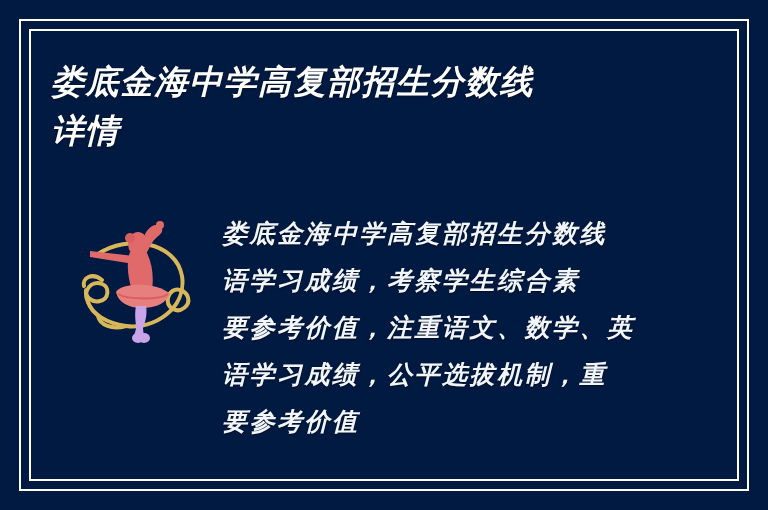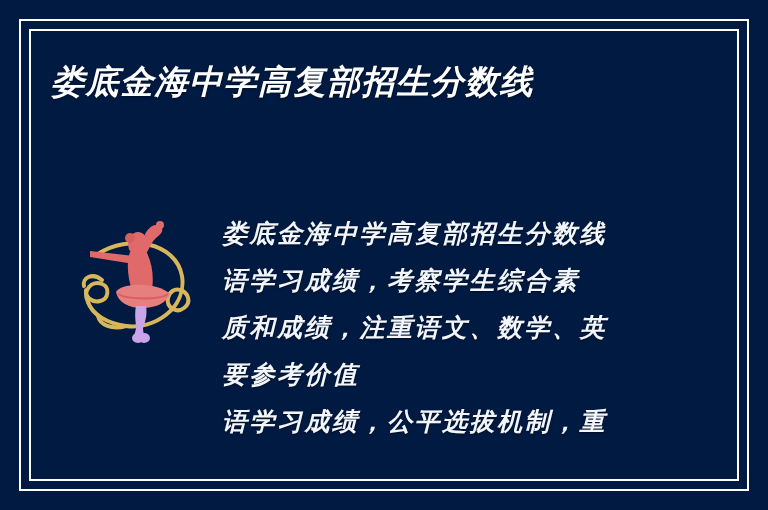--- a/index.html
+++ b/index.html
@@ -99,20 +99,21 @@
 </head>
 <body>
 
 <div id="poster">
 
   <div class="frame-outer"></div>
   <div class="frame-inner"></div>
 
   <div class="title-block">
     <div class="title-line">娄底金海中学高复部招生分数线</div>
+    <div class="title-line">详情</div>
   </div>
 
   <div class="illustration">
     <svg viewBox="0 0 118 140" xmlns="http://www.w3.org/2000/svg" aria-hidden="true">
 
       <g fill="none" stroke="#d8b75a" stroke-width="4" stroke-linecap="round">
         <path d="M22,50 C52,30 100,38 106,72 C111,104 78,126 50,122 C30,119 16,110 12,98"></path>
         <path d="M12,98 C6,86 16,76 26,80 C34,83 33,95 24,97 C16,99 9,93 10,86"></path>
         <path d="M50,122 C36,126 24,121 22,112"></path>
         <path d="M104,86 C112,88 116,98 108,104 C100,110 90,103 92,94 C93,88 99,84 104,86"></path>
@@ -141,18 +142,18 @@
 
         <ellipse cx="62" cy="134" rx="6" ry="5" fill="#c9a4e8"></ellipse>
         <ellipse cx="68" cy="134" rx="6" ry="5" fill="#c9a4e8"></ellipse>
       </g>
     </svg>
   </div>
 
   <div class="body-block">
     <div class="body-line">娄底金海中学高复部招生分数线</div>
     <div class="body-line">语学习成绩，考察学生综合素</div>
-    <div class="body-line">质和成绩，注重语文、数学、英</div>
+    <div class="body-line">要参考价值，注重语文、数学、英</div>
+    <div class="body-line">语学习成绩，公平选拔机制，重</div>
     <div class="body-line">要参考价值</div>
-    <div class="body-line">语学习成绩，公平选拔机制，重</div>
   </div>
 
 </div>
 
 </body></html>

